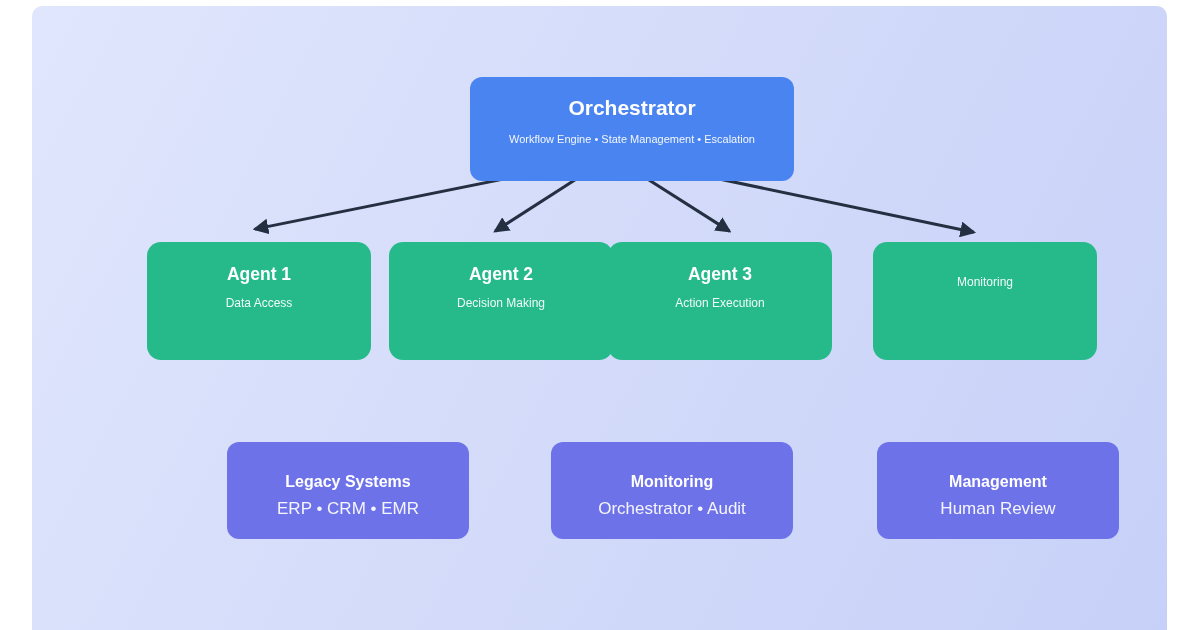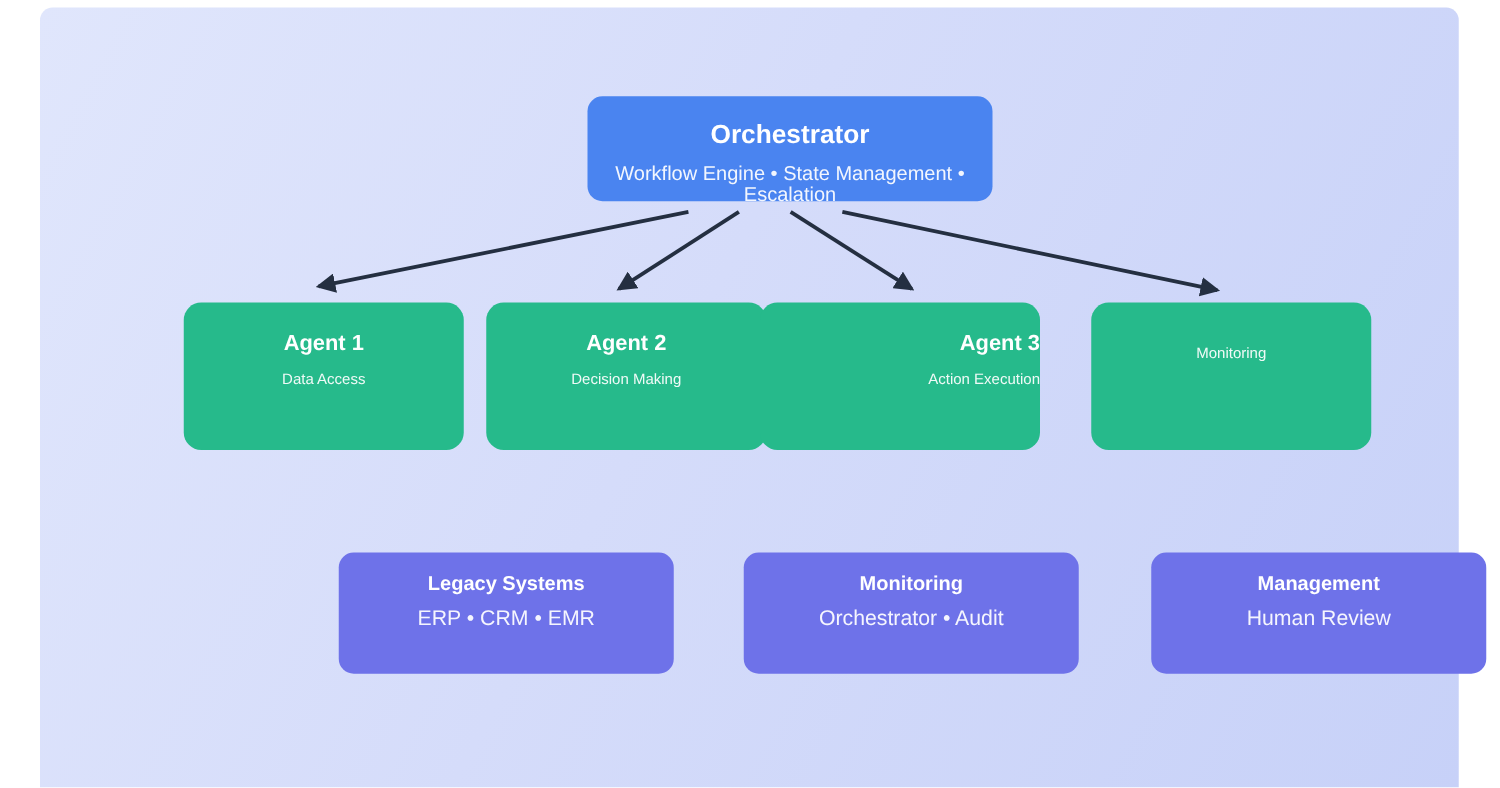--- a/index.html
+++ b/index.html
@@ -37,51 +37,50 @@
     color: #ffffff;
   }
   .node .subtitle {
     color: rgba(255,255,255,0.93);
   }
   
   .orchestrator {
     left: 438px;
     top: 71px;
     width: 324px;
-    height: 84px;
+    height: 104px;
     border-radius: 12px;
     background: #4a84f0;
     padding-top: 18px;
   }
   .orchestrator .title { font-size: 21px; line-height: 25px; }
-  .orchestrator .subtitle { font-size: 16px; line-height: 17px; margin-top: 11px; }
+  .orchestrator .subtitle { font-size: 11px; line-height: 17px; margin-top: 11px; }
   
   .agent {
     top: 236px;
     width: 224px;
     height: 118px;
     border-radius: 14px;
     background: #26ba8b;
     padding-top: 22px;
   }
   .agent .title { font-size: 17.5px; line-height: 21px; }
   .agent .subtitle { font-size: 12px; line-height: 15px; margin-top: 11px; }
   .agent-1 { left: 115px; }
   .agent-2 { left: 357px; }
-  .agent-3 { left: 576px; text-align: right; }
+  .agent-3 { left: 576px; }
   .agent-4 { left: 841px; }
   
   .system {
     top: 436px;
-    width: 268px;
+    width: 242px;
     height: 97px;
     border-radius: 12px;
     background: #6e72e9;
-    padding-top: 16px;
-    margin-left: 44px;
+    padding-top: 30px;
   }
   .system .title { font-size: 16px; line-height: 19px; }
   .system .subtitle { font-size: 17px; line-height: 15px; margin-top: 10px; }
   .system-1 { left: 195px; }
   .system-2 { left: 519px; }
   .system-3 { left: 845px; }
   
   .arrows {
     position: absolute;
     left: 0;

